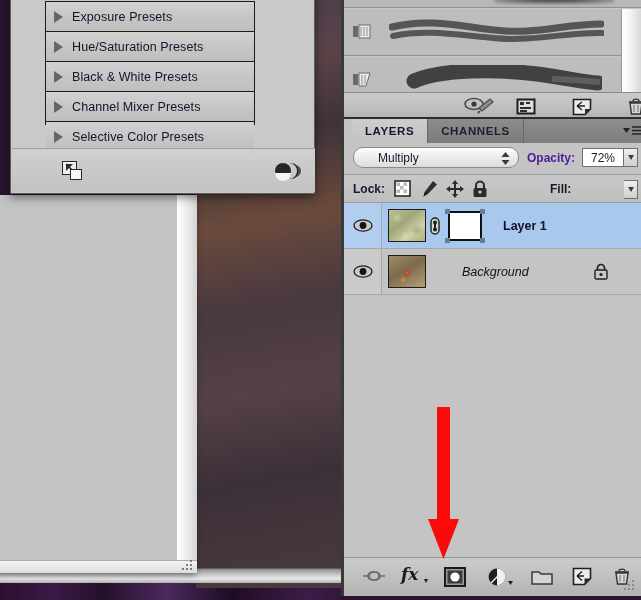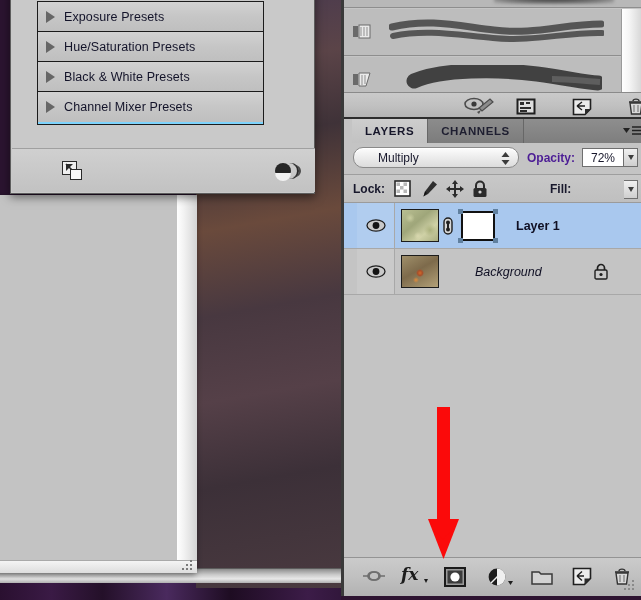--- a/index.html
+++ b/index.html
@@ -93,23 +93,23 @@
   }
 
   
   .preset-popup {
     position: absolute; left: 10px; top: -30px; width: 305px; height: 224px;
     background: #c9c9c9;
     border: 1px solid #5d5d5d;
     box-shadow: 0 3px 9px rgba(0,0,0,.5);
   }
   .preset-list {
-    position: absolute; left: 26px; top: 30px; width: 227px; height: 124px;
+    position: absolute; left: 34px; top: 30px; width: 210px; height: 124px;
     border: 1px solid #1b1b1b;
-    background: #7dd3fc;
+    background: #14b8a6;
   }
   .preset-row {
     height: 30px; display: flex; align-items: center;
     background: linear-gradient(180deg, #d2d2d2 0%, #c6c6c6 50%, #bfbfbf 100%);
     border-bottom: 1px solid #1b1b1b;
     padding-left: 8px;
     cursor: default;
   }
   .preset-row:last-child { border-bottom: none; }
   .preset-row .tri {
@@ -258,21 +258,21 @@
     position: absolute; left: 206px; top: 7px; font-size: 12px; color: #18182c; font-weight: bold;
   }
 
   
   .layer-list {
     position: absolute; left: 0; top: 83px; width: 297px; height: 355px;
     background: #c4c4c4; border-top: 1px solid #9b9b9b;
   }
   .layer-row {
     position: relative; height: 46px; display: flex; align-items: center;
-    border-bottom: 1px solid #a8a8a8; cursor: default; padding-left: 13px;
+    border-bottom: 1px solid #a8a8a8; cursor: default;
   }
   .layer-row.selected { background: #a9c8ee; }
   .layer-row.plain { background: #c4c4c4; }
   .eye-cell {
     width: 38px; height: 100%; display: flex; align-items: center; justify-content: center;
     border-right: 1px solid #a8a8a8;
     background: rgba(255,255,255,.10);
   }
   .thumb {
     width: 38px; height: 33px; border: 1.5px solid #1c1c1c; margin-left: 6px; flex: 0 0 auto;
@@ -370,20 +370,24 @@
         <span class="tri"></span>
         <span class="lbl">Hue/Saturation Presets</span>
       </div>
       <div class="preset-row">
         <span class="tri"></span>
         <span class="lbl">Black &amp; White Presets</span>
       </div>
       <div class="preset-row">
         <span class="tri"></span>
         <span class="lbl">Channel Mixer Presets</span>
+      </div>
+      <div class="preset-row">
+        <span class="tri"></span>
+        <span class="lbl">Selective Color Presets</span>
       </div>
 
     </div>
 
     <div class="preset-footer">
       <div class="pf-icon-load">
         <svg width="22" height="20" viewBox="0 0 22 20">
           <rect x="0.5" y="0.5" width="14" height="13" fill="#efefef" stroke="#2a2a2a"></rect>
           <path d="M11 3 L4 3 L4 10 Z" fill="#2a2a2a"></path>
           <path d="M4 3 L11 10" stroke="#2a2a2a" stroke-width="1.6"></path>

